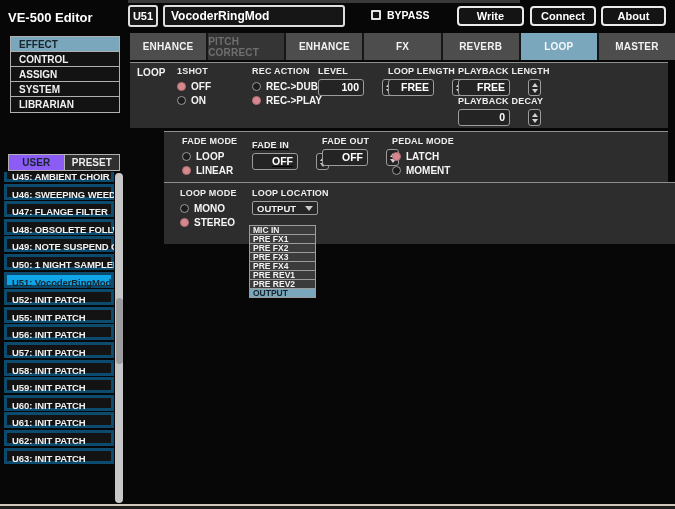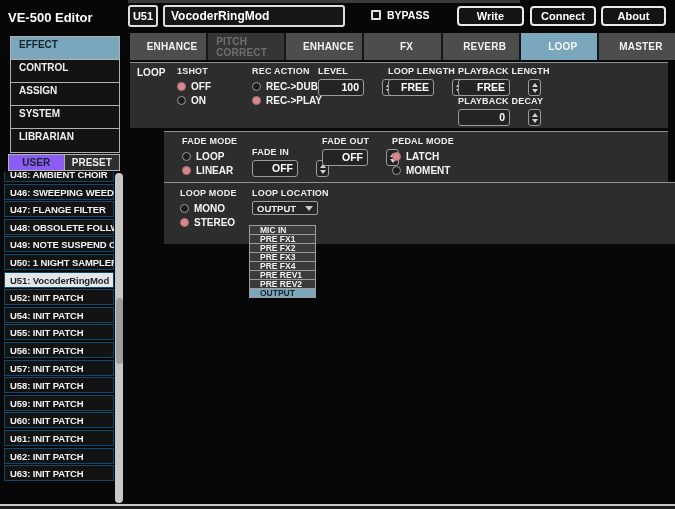--- a/index.html
+++ b/index.html
@@ -21,43 +21,43 @@
   .bypass-label { color:#fff; font-weight:bold; font-size:10.5px; }
   .hbtn { height:20px; border:2px solid #eaeaea; border-radius:4px; background:#141414; color:#fff;
           font-weight:bold; font-size:11px; text-align:center; line-height:16px; }
   .btn-write { left:457px; top:6px; width:67px; }
   .btn-connect { left:530px; top:6px; width:66px; }
   .btn-about { left:601px; top:6px; width:65px; }
 
   
   .tab-bar { left:130px; top:33px; width:545px; height:27px; display:flex; gap:2px; background:#161616; }
   .tab { flex:1; background:#4d4d4d; color:#f2f2f2; font-weight:bold; font-size:10px;
-         display:flex; align-items:center; justify-content:center; letter-spacing:.2px;padding-left:8px; }
+         display:flex; align-items:center; justify-content:center; letter-spacing:.2px; }
   .tab.disabled { background:#353535; color:#6f6f6f; }
   .tab.active { background:#7ba7bc; color:#f4f8fa; }
 
   
   .nav-menu { left:10px; top:36px; width:110px; border:1px solid #b0b0b0; background:#131313; }
-  .nav-item { height:23px; line-height:15px; padding-left:8px; color:#f0f0f0; font-weight:bold; font-size:10px;
+  .nav-item { height:15px; line-height:15px; padding-left:8px; color:#f0f0f0; font-weight:bold; font-size:10px;
               border-bottom:1px solid #b0b0b0; background:#131313; }
   .nav-item:last-child { border-bottom:none; }
   .nav-item.active { background:#7ba7bc; color:#16242c; }
 
   .bank-tabs { left:8px; top:154px; width:112px; height:17px; display:flex; border:1px solid #b0b0b0; background:#2f2f2f; }
   .bank-tab { flex:1; font-weight:bold; font-size:10px; color:#ececec; display:flex; align-items:center; justify-content:center; }
   .bank-tab.active { background:#8b5cf6; color:#16242c; }
   .bank-tab + .bank-tab { border-left:1px solid #b0b0b0; }
 
   
   .patch-list { left:4px; top:172px; width:110px; height:331px; overflow:hidden; }
-  .patch-item { height:16px; line-height:15px; border:1px solid #0c4a6e; margin-bottom:1.6px;
+  .patch-item { height:16px; line-height:15px; border:3px solid #0c4a6e; margin-bottom:1.6px;
                 background:#131313; color:#f2f2f2; font-weight:bold; font-size:9.5px; padding-left:5px;
                 white-space:nowrap; letter-spacing:-.1px; }
   .patch-item:first-child { margin-top:-6px; }
-  .patch-item.selected { background:#e5e5e5; color:#16242c; }
+  .patch-item.selected { background:#0ea5e9; color:#16242c; }
 
   .scroll-track { left:115px; top:173px; width:8px; height:330px; background:#c8c8c8; border-radius:4px; }
   .scroll-thumb { position:absolute; left:0.5px; top:125px; width:7px; height:66px; background:#9e9e9e; border-radius:3.5px; }
 
   
   .panel { background:#2d2d2d; border-top:1px solid #8f8f8f; }
   .panel-1 { left:130px; top:62px;  width:538px; height:66px; }
   .panel-2 { left:164px; top:131px; width:504px; height:59px; }
   .panel-3 { left:164px; top:182px; width:572px; height:62px; }
 
@@ -79,21 +79,21 @@
   .arr.up   { border-left:3.5px solid transparent; border-right:3.5px solid transparent; border-bottom:4px solid #d2d2d2; }
   .arr.down { border-left:3.5px solid transparent; border-right:3.5px solid transparent; border-top:4px solid #d2d2d2; }
 
   
   .select-box { width:66px; height:14px; border:1px solid #9c9c9c; border-radius:2px; background:#262626;
                 display:flex; align-items:center; justify-content:space-between; padding:0 4px; margin-top:3px; }
   .select-value { color:#f2f2f2; font-weight:bold; font-size:9.5px; }
   .chevron-down { width:0; height:0; border-left:4px solid transparent; border-right:4px solid transparent;
                   border-top:5px solid #c9c9c9; }
   .dd-menu { left:249px; top:226px; width:67px; z-index:5; }
-  .dd-item { height:10px; line-height:9px; border:1px solid #9c9c9c; margin-top:-1px; padding-left:10px;
+  .dd-item { height:10px; line-height:9px; border:1px solid #9c9c9c; margin-top:-1px; padding-left:3px;
              background:#3b3b3b; color:#f2f2f2; font-weight:bold; font-size:8.5px; white-space:nowrap; }
   .dd-item.sel { background:#7ba7bc; color:#16242c; }
 
   .bottom-line { left:0; top:504px; width:675px; height:2px; background:#cfc8ba; }
   .bottom-dark { left:0; top:506px; width:675px; height:3px; background:#1e1e1e; }
 </style>
 </head>
 <body>
 
 <div id="stage">
@@ -134,21 +134,20 @@
     </div>
   <div class="abs patch-list" id="patch-list">
       <div class="patch-item">U45: AMBIENT CHOIR</div>
       <div class="patch-item">U46: SWEEPING WEED</div>
       <div class="patch-item">U47: FLANGE FILTER</div>
       <div class="patch-item">U48: OBSOLETE FOLLWER</div>
       <div class="patch-item">U49: NOTE SUSPEND C</div>
       <div class="patch-item">U50: 1 NIGHT SAMPLER</div>
       <div class="patch-item selected">U51: VocoderRingMod</div>
       <div class="patch-item">U52: INIT PATCH</div>
-      <div class="patch-item">U54: INIT PATCH</div>
       <div class="patch-item">U55: INIT PATCH</div>
       <div class="patch-item">U56: INIT PATCH</div>
       <div class="patch-item">U57: INIT PATCH</div>
       <div class="patch-item">U58: INIT PATCH</div>
       <div class="patch-item">U59: INIT PATCH</div>
       <div class="patch-item">U60: INIT PATCH</div>
       <div class="patch-item">U61: INIT PATCH</div>
       <div class="patch-item">U62: INIT PATCH</div>
       <div class="patch-item">U63: INIT PATCH</div>
     </div>
@@ -233,21 +232,21 @@
           <div class="radio-row">
             <div class="radio" style="border-radius: 50%; display: inline-block;"></div>
             <div class="radio-label" style="display: inline;">LOOP</div>
           </div>
           <div class="radio-row">
             <div class="radio on" style="border-radius: 50%; display: inline-block;"></div>
             <div class="radio-label" style="display: inline;">LINEAR</div>
           </div>
         </div>
     </div>
-    <div class="abs" style="left:88px; top:15px;">
+    <div class="abs" style="left:88px; top:8px;text-decoration:underline;">
       <div class="grp-label">FADE IN</div>
       <div class="spinner">
         <div class="spin-value">OFF</div>
         <div class="spin-arrows">
           <div class="arr up"></div>
           <div class="arr down"></div>
         </div>
       </div>
     </div>
     <div class="abs" style="left:158px; top:4px;">

